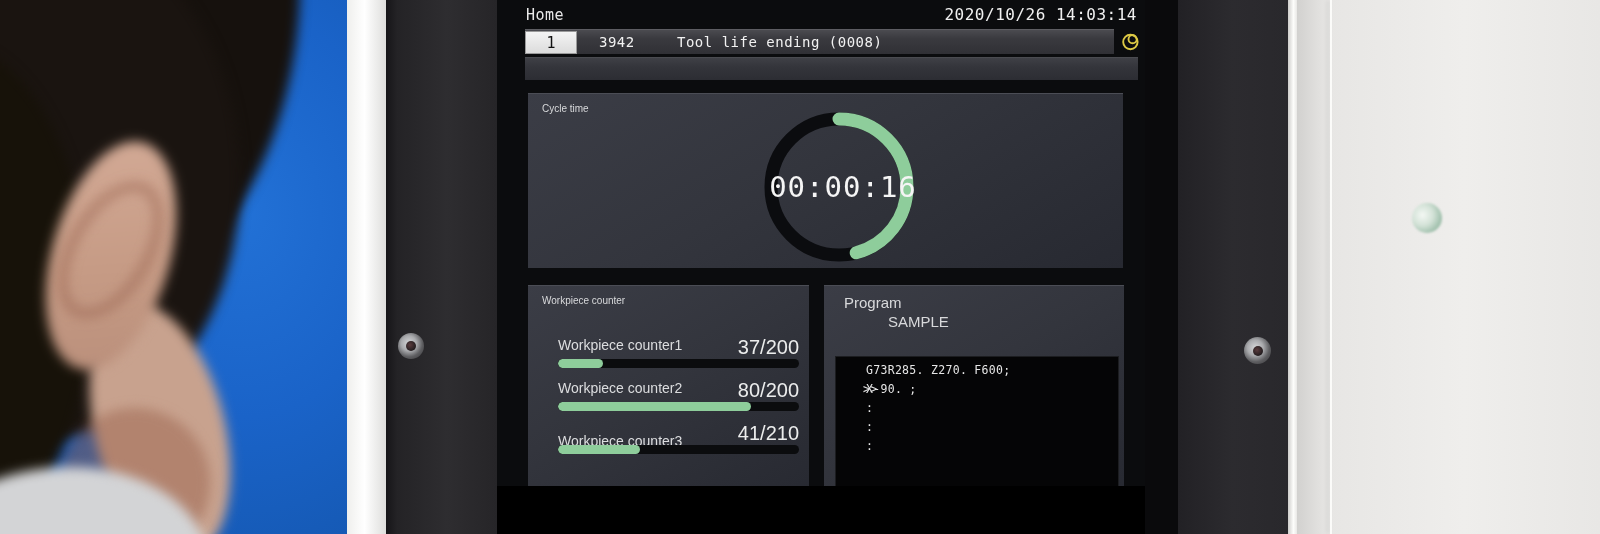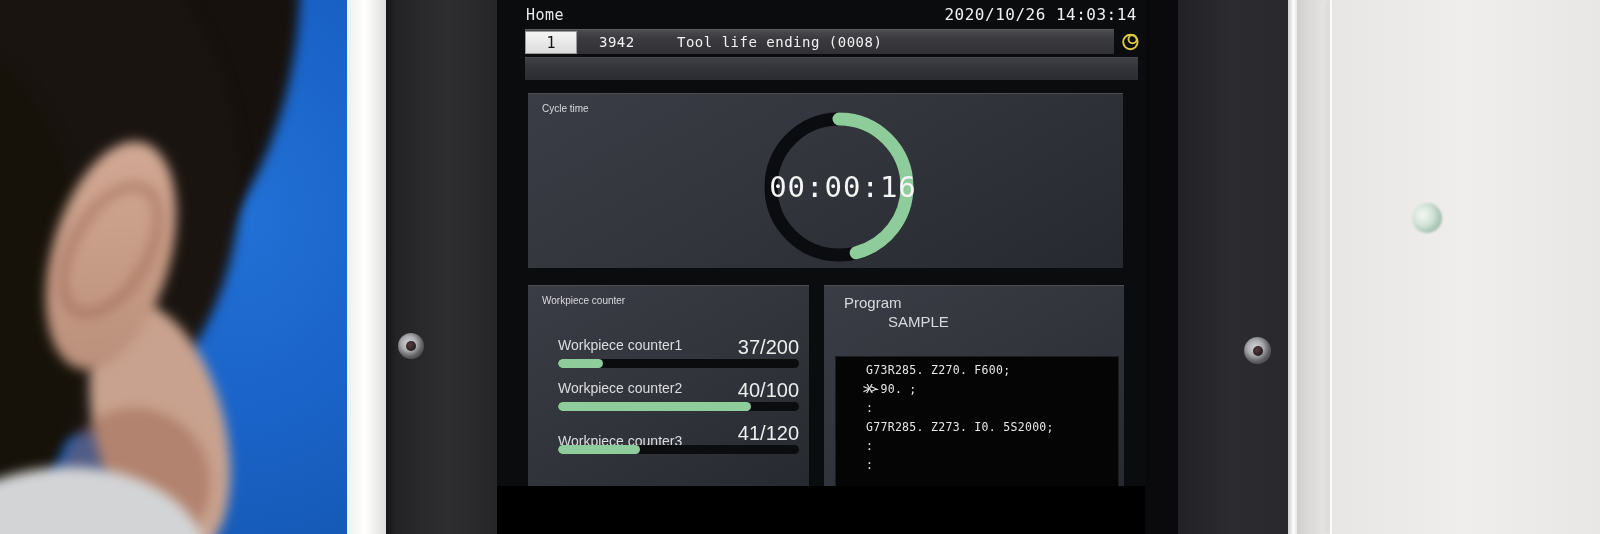--- a/index.html
+++ b/index.html
@@ -144,27 +144,27 @@
     <div class="abs tile" id="wp-panel">
       <div class="tile-label">Workpiece counter</div>
 
       <div class="wp-row-label" style="top:52px">Workpiece counter1</div>
       <div class="wp-row-value" style="top:51px">37/200</div>
       <div class="wp-bar" style="top:74px">
           <div class="wp-fill" style="width: 18.5%;"></div>
         </div>
 
       <div class="wp-row-label" style="top:95px">Workpiece counter2</div>
-      <div class="wp-row-value" style="top:94px">40/100</div>
+      <div class="wp-row-value" style="top:94px">80/200</div>
       <div class="wp-bar" style="top:117px">
           <div class="wp-fill" style="width: 80%;"></div>
         </div>
 
       <div class="wp-row-label" style="top:148px">Workpiece counter3</div>
-      <div class="wp-row-value" style="top:137px">41/120</div>
+      <div class="wp-row-value" style="top:137px">41/210</div>
       <div class="wp-bar" style="top:160px">
           <div class="wp-fill" style="width: 34.1667%;"></div>
         </div>
 
       <div class="abs" id="wp-divider"></div>
     </div>
 
     <div class="abs tile" id="prog-panel">
       <div id="prog-label">Program</div>
       <div id="prog-name">SAMPLE</div>
@@ -176,24 +176,20 @@
         <div class="code-row">
           <span class="code-marker">&gt;&gt;</span>
           <span class="code-text">X-90. ;</span>
           </div>
         <div class="code-row">
           <span class="code-marker"></span>
           <span class="code-text">:</span>
           </div>
         <div class="code-row">
           <span class="code-marker"></span>
-          <span class="code-text">G77R285. Z273. I0. 5S2000;</span>
-          </div>
-        <div class="code-row">
-          <span class="code-marker"></span>
           </div>
         <div class="code-row">
           <span class="code-marker"></span>
           <span class="code-text">:</span>
           </div>
         <div class="code-row">
           <span class="code-marker"></span>
           <span class="code-text">:</span>
           </div>
       </div>

